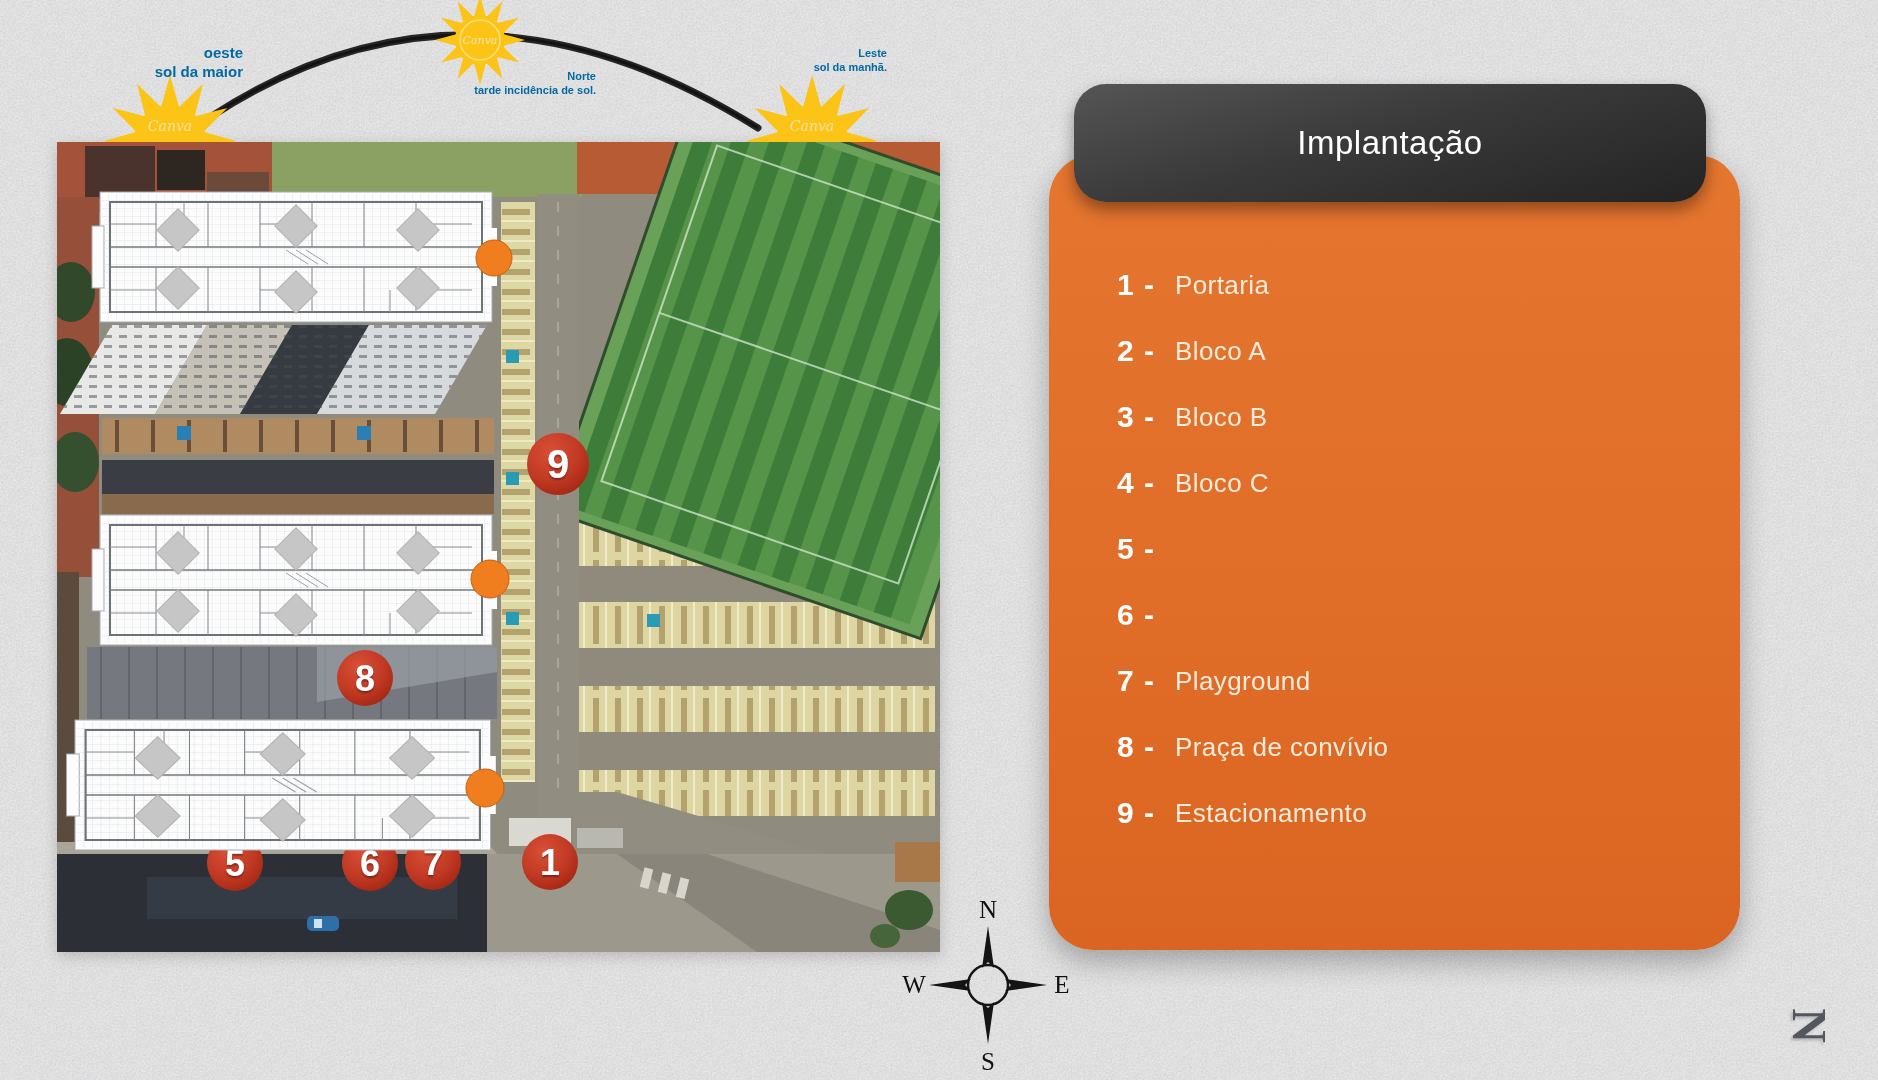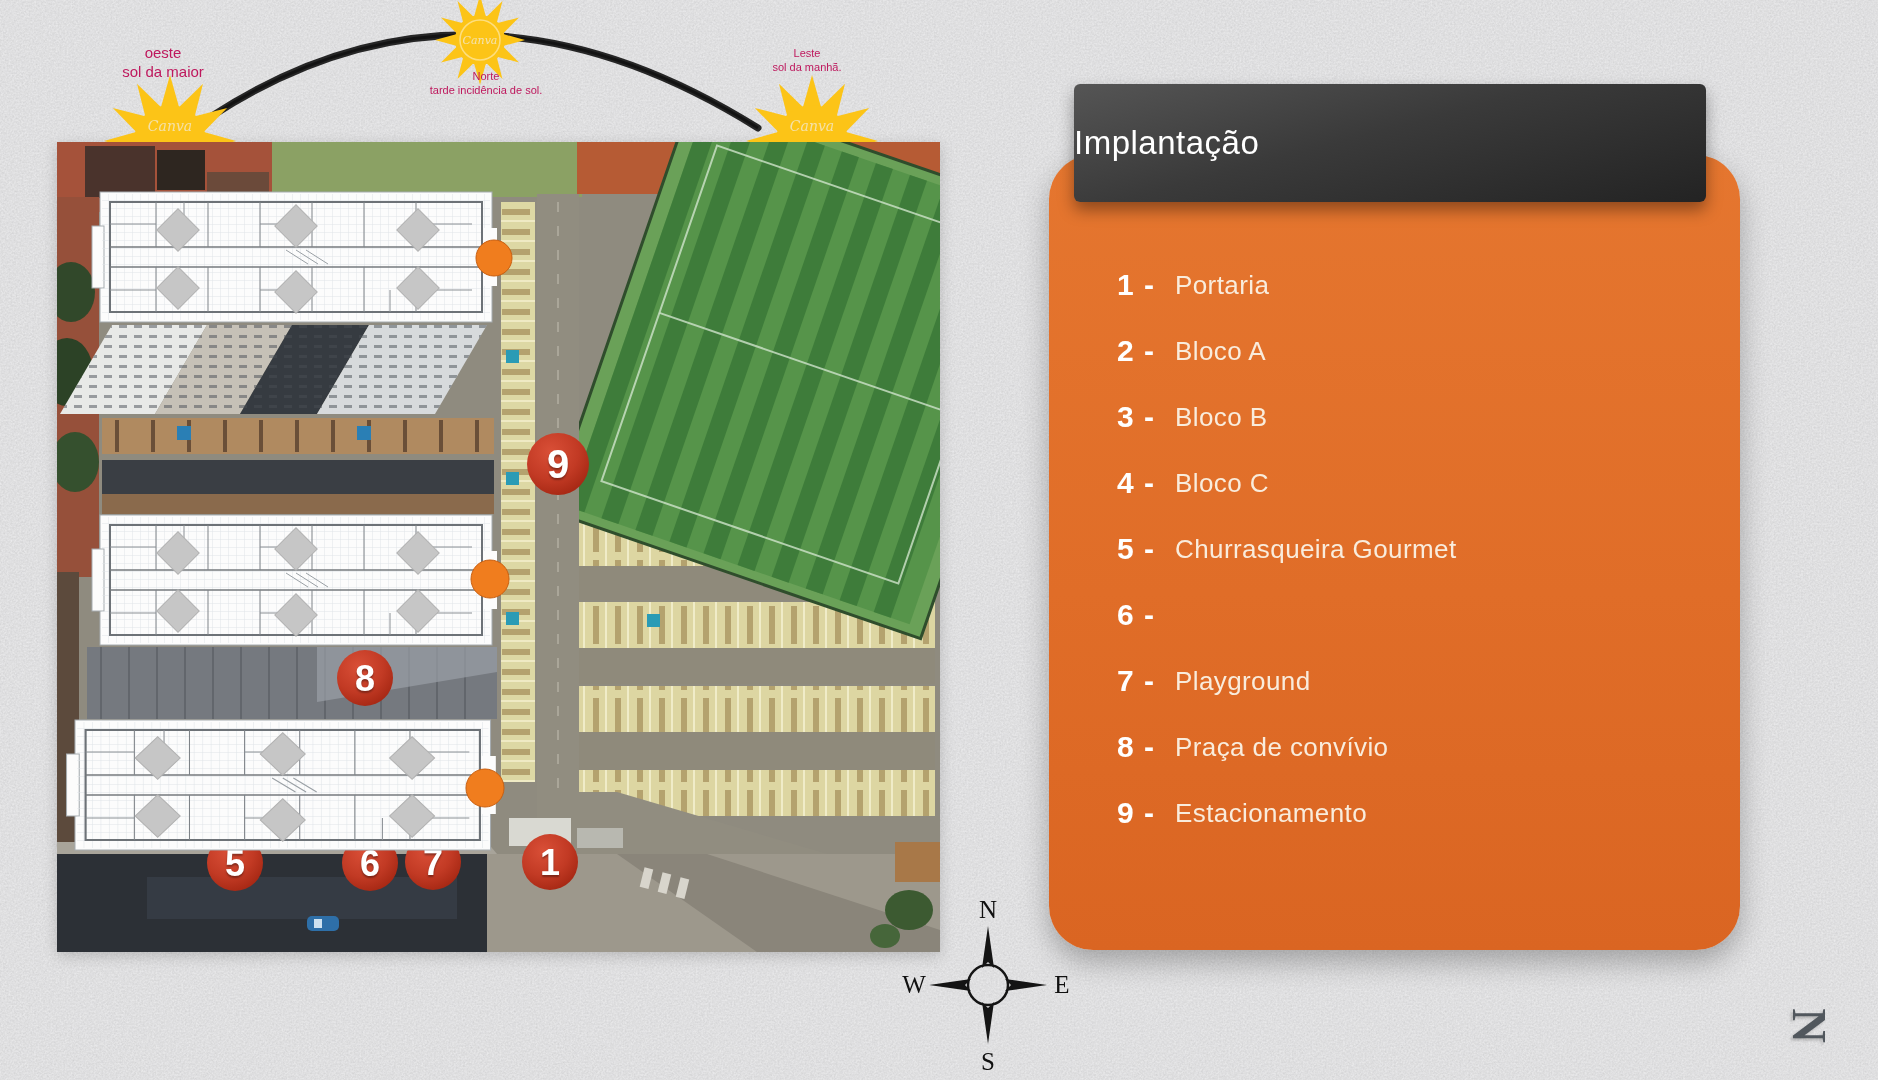--- a/index.html
+++ b/index.html
@@ -5,40 +5,40 @@
   html,body{margin:0;padding:0;}
   body{
     width:1878px;height:1080px;position:relative;overflow:hidden;
     background:#c8c8c8;
     font-family:"Liberation Sans",sans-serif;
   }
   .bg-noise{position:absolute;left:0;top:0;width:1878px;height:1080px;z-index:0;}
 
   
   .sun-deco{position:absolute;left:0;top:0;width:1878px;height:142px;z-index:3;}
-  .sun-label{position:absolute;z-index:4;text-align:center;color:#be185d;font-weight:normal;line-height:1.25;}
+  .sun-label{position:absolute;z-index:4;text-align:right;color:#0369a1;font-weight:bold;line-height:1.25;}
   .lbl-west{left:83px;top:44px;width:160px;font-size:15px;}
   .lbl-north{left:376px;top:70px;width:220px;font-size:11px;}
   .lbl-east{left:727px;top:47px;width:160px;font-size:11px;}
 
   
   .photo{position:absolute;left:57px;top:142px;width:883px;height:810px;z-index:1;
          box-shadow:0 4px 14px rgba(0,0,0,.18);}
   .photo svg{display:block;}
   .marker-num{font-family:"Liberation Sans",sans-serif;font-weight:bold;fill:#ffffff;
               text-shadow:0 2px 2px rgba(0,0,0,.35);}
 
   
   .panel{position:absolute;left:1049px;top:155px;width:691px;height:795px;z-index:2;
          background:linear-gradient(180deg,#e5762f 0%,#e06d28 55%,#da6522 100%);
          border-radius:44px;box-shadow:0 12px 28px rgba(0,0,0,.28);}
   .panel-header{position:absolute;left:1074px;top:84px;width:632px;height:118px;z-index:3;
          background:linear-gradient(165deg,#555555 0%,#3a3a3a 45%,#232323 100%);
-         border-radius:6px;box-shadow:0 8px 16px rgba(0,0,0,.38);
-         display:flex;flex-direction:column;justify-content:center;}
+         border-radius:32px;box-shadow:0 8px 16px rgba(0,0,0,.38);
+         display:flex;flex-direction:column;justify-content:center;align-items:center;}
   .panel-header .t{color:#ffffff;font-size:33px;line-height:42px;font-weight:500;letter-spacing:.5px;}
   .legend{position:absolute;left:1117px;top:252px;width:600px;z-index:3;list-style:none;margin:0;padding:0;}
   .legend li{height:66px;display:flex;align-items:center;}
   .legend .num{color:#ffffff;font-weight:bold;font-size:30px;width:58px;flex:0 0 58px;letter-spacing:1px;}
   .legend .lab{color:#f9ecdc;font-size:26px;font-weight:400;letter-spacing:.4px;}
 
   
   .compass{position:absolute;left:900px;top:888px;width:180px;height:192px;z-index:2;}
   .compass text{font-family:"Liberation Serif",serif;fill:#101010;font-size:25px;}
 
@@ -333,21 +333,20 @@
   <li>
     <span class="num">3 -</span>
     <span class="lab">Bloco B</span>
   </li>
   <li>
     <span class="num">4 -</span>
     <span class="lab">Bloco C</span>
   </li>
   <li>
     <span class="num">5 -</span>
-    <span class="lab">Churrasqueira Gourmet</span>
   </li>
   <li>
     <span class="num">6 -</span>
   </li>
   <li>
     <span class="num">7 -</span>
     <span class="lab">Playground</span>
   </li>
   <li>
     <span class="num">8 -</span>

